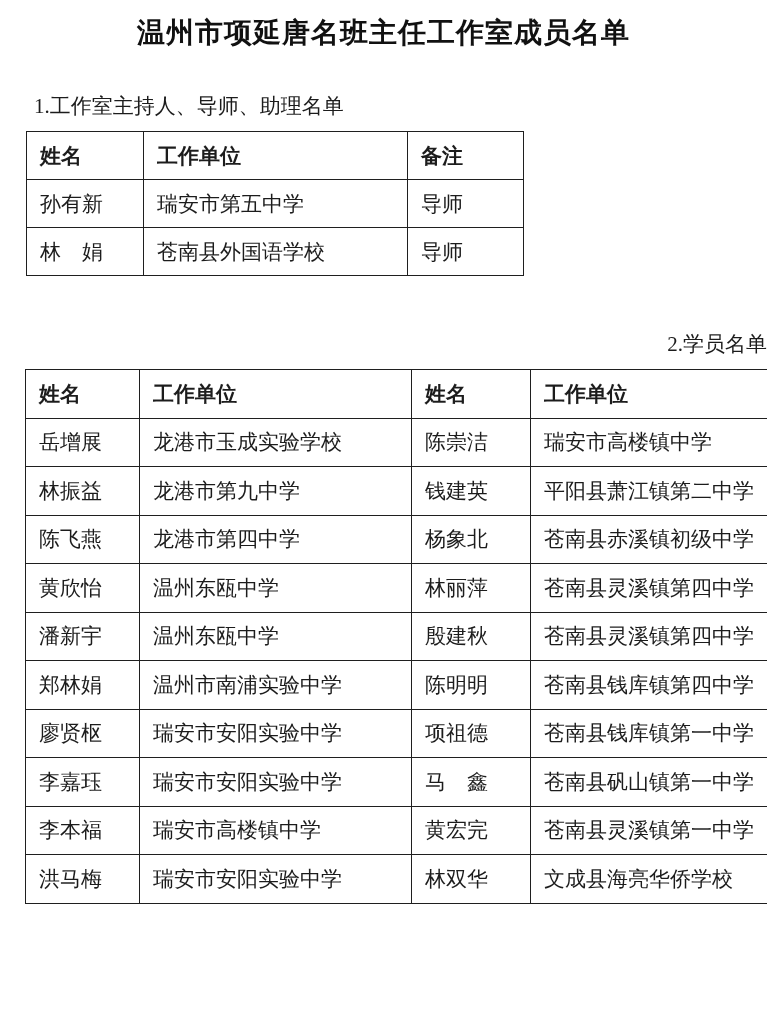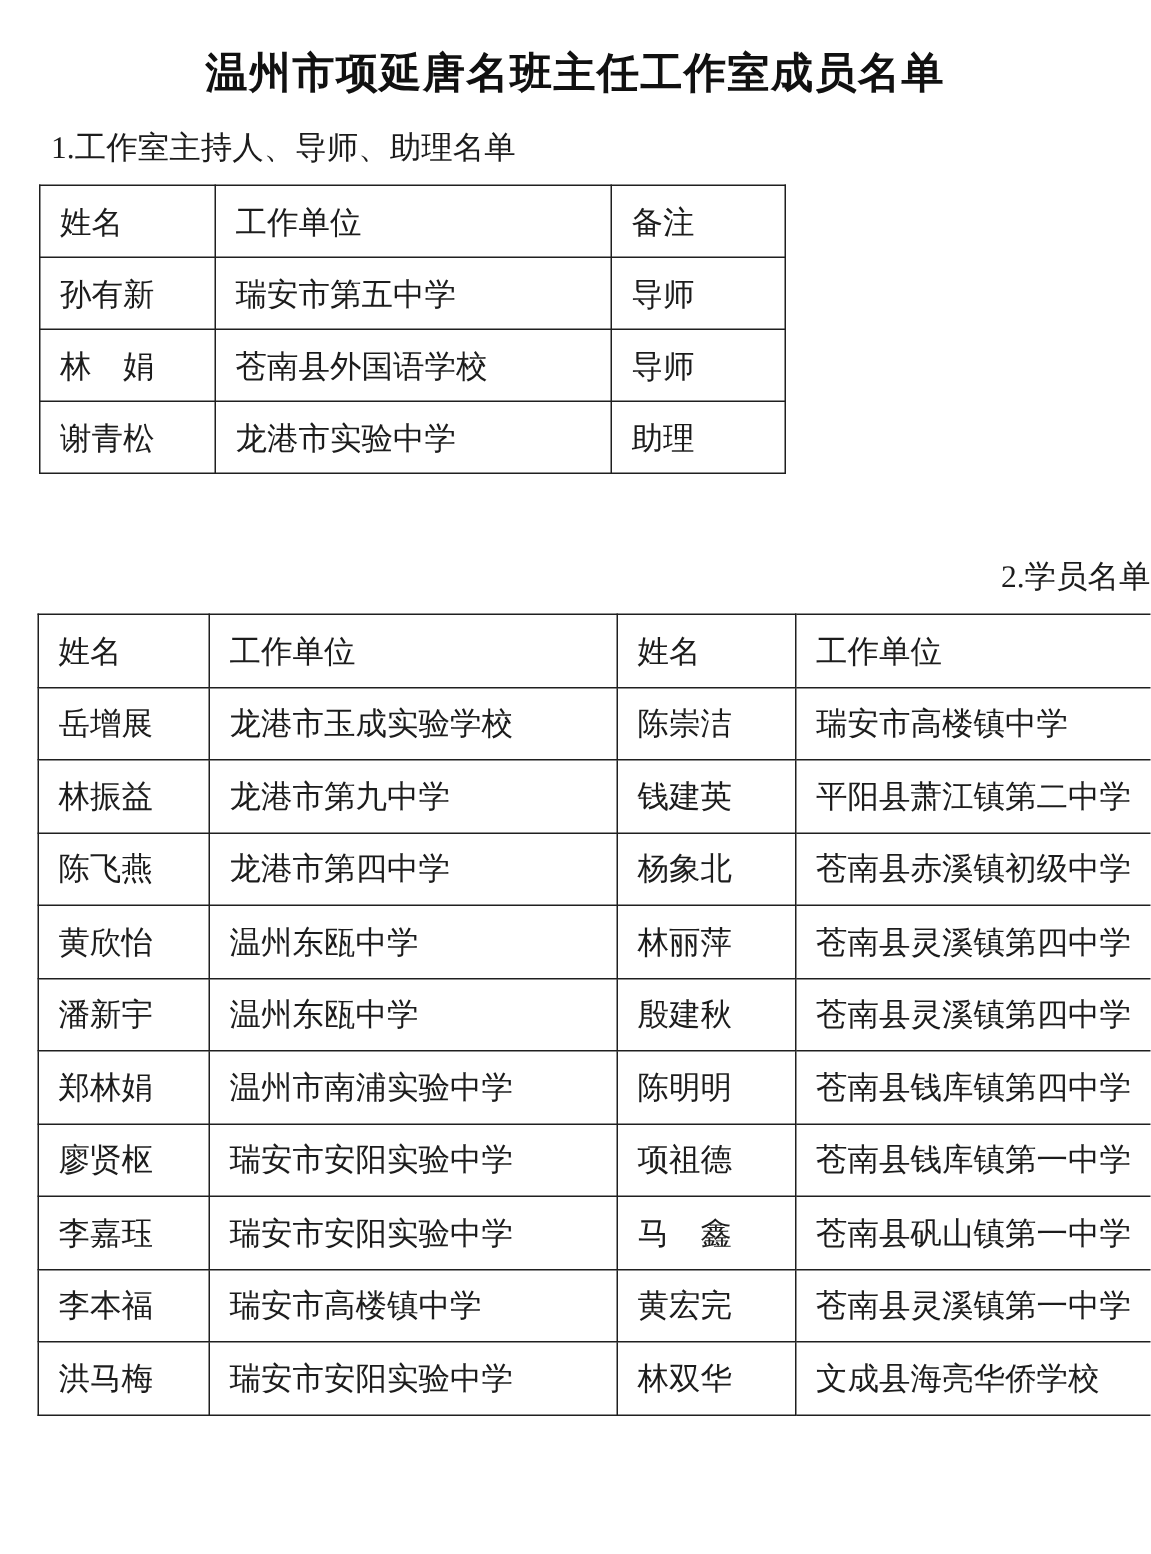--- a/index.html
+++ b/index.html
@@ -11,52 +11,52 @@
     overflow: hidden;
     font-family: "Liberation Serif", "DejaVu Serif", serif;
     color: #1c1c1c;
   }
   .page {
     width: 767px;
     height: 1036px;
     position: relative;
   }
   .title {
-    margin: 16px;
+    margin: 0;
     padding-top: 14px;
     text-align: center;
     font-size: 28px;
     font-weight: 800;
     letter-spacing: 1px;
     color: #111;
   }
   .section-label {
     font-size: 21px;
-    margin: 12px 0 11px 34px;
+    margin: 40px 0 11px 34px;
     color: #1c1c1c;
   }
   .section-label.s2 {
     margin-top: 54px;
     text-align: right;
   }
   table {
     border-collapse: collapse;
     table-layout: fixed;
   }
   th, td {
     border: 1.5px solid #1f1f1f;
     font-size: 21px;
     padding: 0 6px 0 13px;
     height: 47px;
     text-align: left;
     vertical-align: middle;
     white-space: nowrap;
     overflow: hidden;
   }
-  th { font-weight: 400; }
+  th { font-weight: 700; }
   .t1 { width: 437px; margin-left: 26px; }
   .t1 th:nth-child(1), .t1 td:nth-child(1) { width: 97px; }
   .t1 th:nth-child(2), .t1 td:nth-child(2) { width: 244px; }
   .t1 th:nth-child(3), .t1 td:nth-child(3) { width: 96px; }
   .t2 { width: 720px; margin-left: 25px; }
   .t2 th, .t2 td { height: 47.5px; }
   .t2 th:nth-child(1), .t2 td:nth-child(1) { width: 94px; }
   .t2 th:nth-child(2), .t2 td:nth-child(2) { width: 252px; }
   .t2 th:nth-child(3), .t2 td:nth-child(3) { width: 99px; }
   .t2 th:nth-child(4), .t2 td:nth-child(4) { width: 275px; }
@@ -79,25 +79,20 @@
       <tbody>
         <tr>
           <td>孙有新</td>
           <td>瑞安市第五中学</td>
           <td>导师</td>
         </tr>
         <tr>
           <td>林　娟</td>
           <td>苍南县外国语学校</td>
           <td>导师</td>
-        </tr>
-        <tr>
-          <td>谢青松</td>
-          <td>龙港市实验中学</td>
-          <td>助理</td>
         </tr>
       </tbody>
     </table>
 
   <div class="section-label s2">2.学员名单</div>
   <table class="t2">
       <thead>
         <tr>
           <th>姓名</th>
           <th>工作单位</th>

